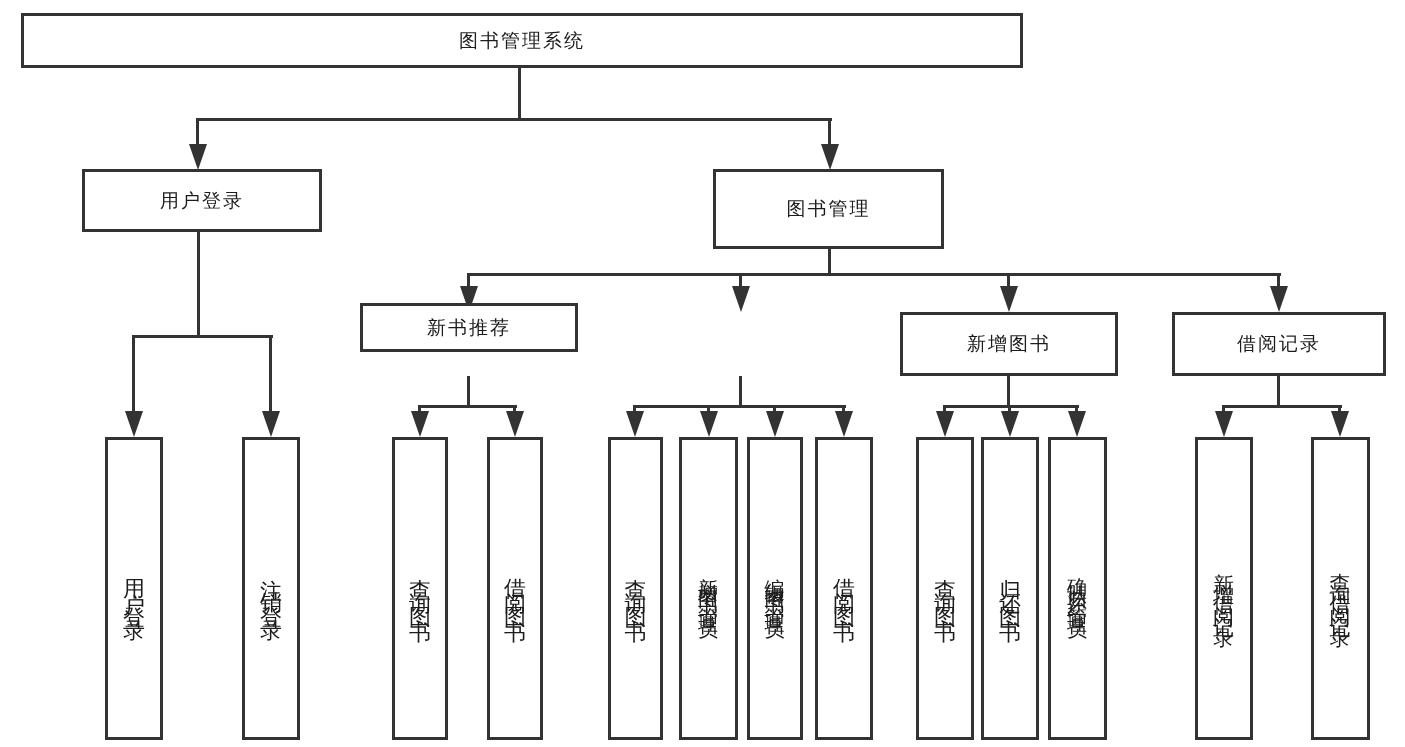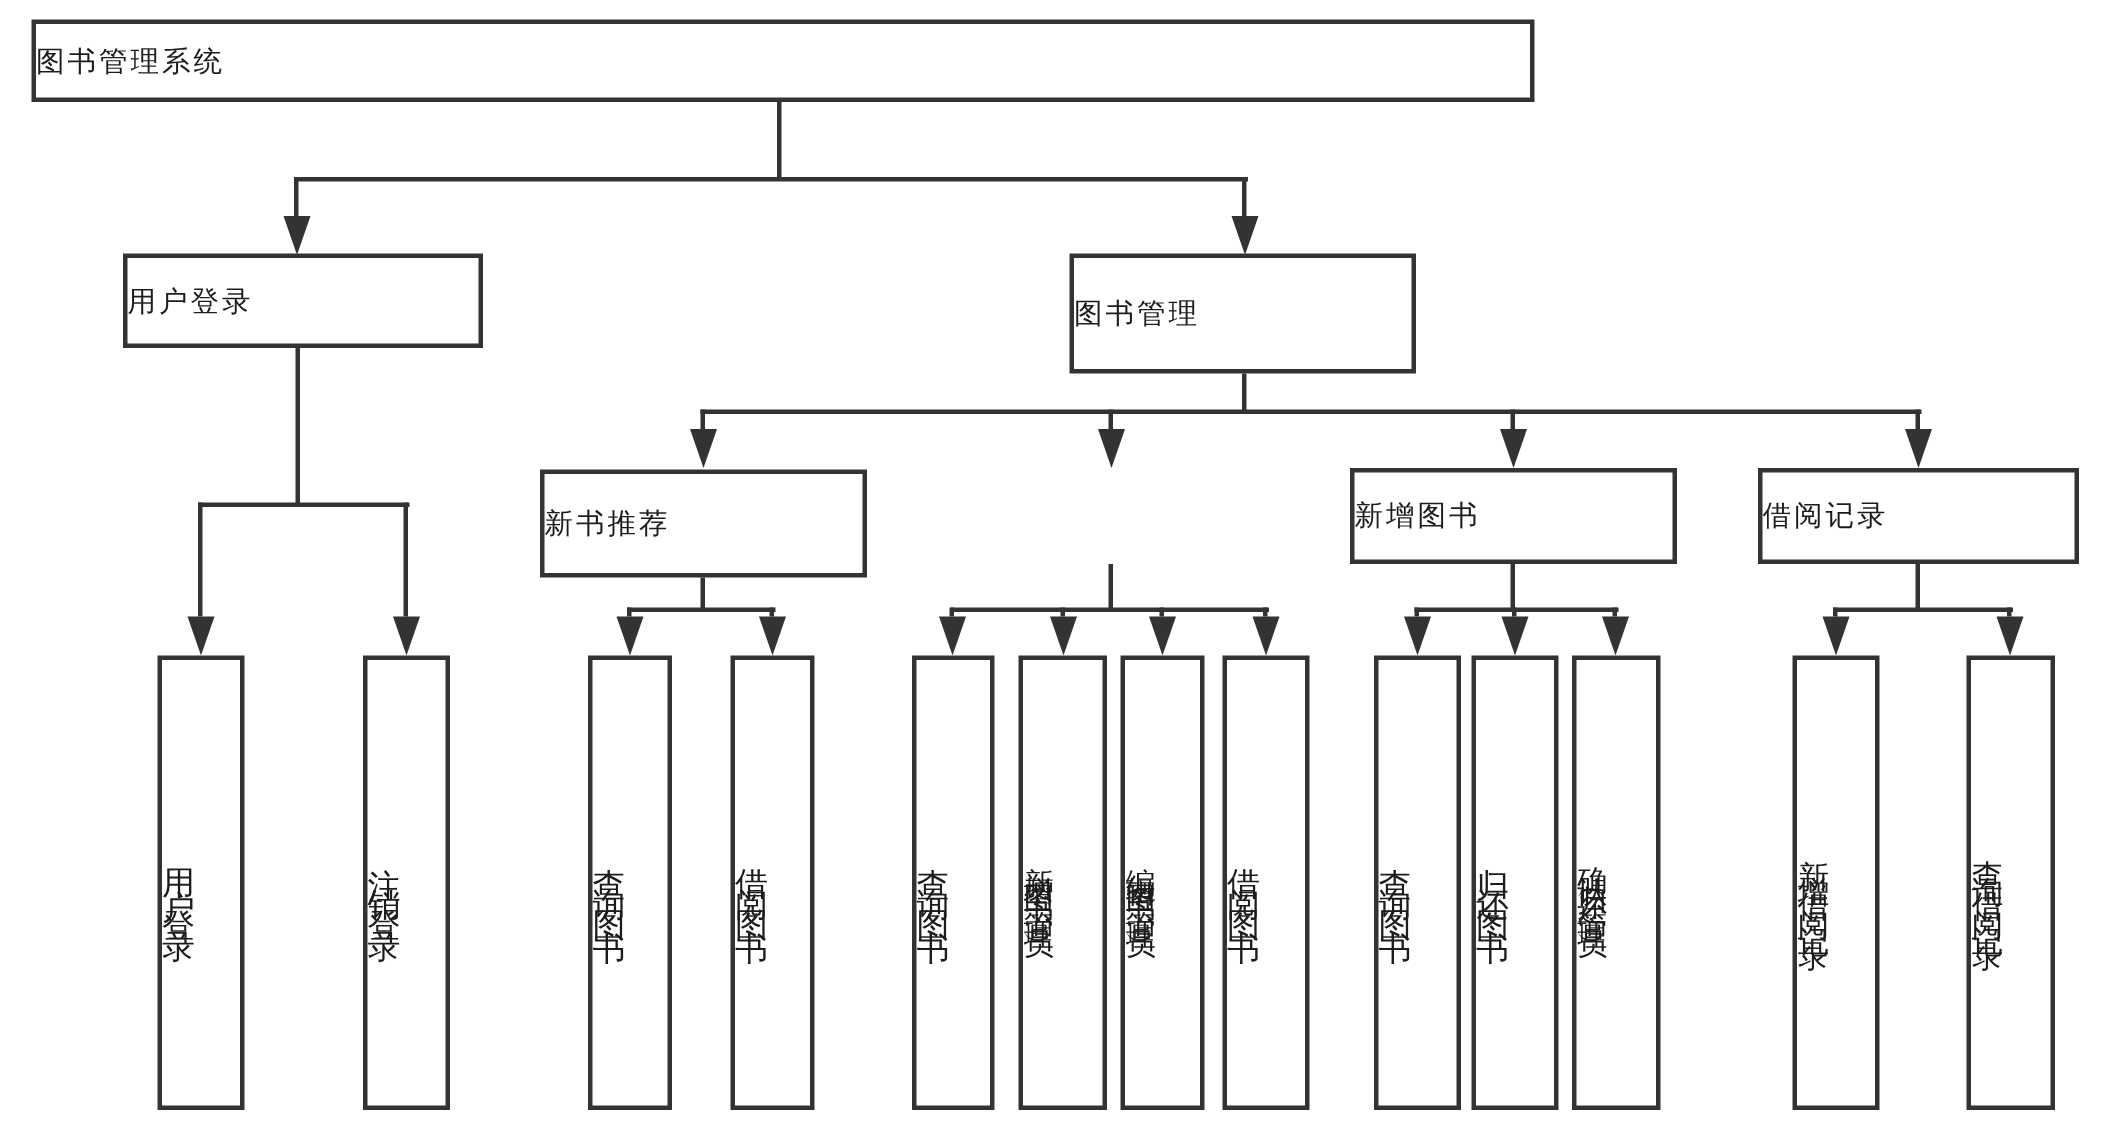--- a/index.html
+++ b/index.html
@@ -19,21 +19,21 @@
     color:var(--text);
   }
   
   .box{
     position:absolute;
     box-sizing:border-box;
     border:3px solid var(--border);
     background:#fff;
     display:flex;
     align-items:center;
-    justify-content:flex-start;
+    justify-content:center;
   }
   .box-h{
     font-size:19px;
     letter-spacing:2px;
     white-space:nowrap;
   }
   .box-v .label{
     writing-mode:vertical-rl;
     text-orientation:mixed;
     font-size:22px;
@@ -124,21 +124,21 @@
     <span class="label">图书管理系统</span>
   </div>
 
   <div class="box box-h" style="left:82px;top:169px;width:240px;height:63px">
     <span class="label">用户登录</span>
   </div>
   <div class="box box-h" style="left:713px;top:169px;width:231px;height:80px">
     <span class="label">图书管理</span>
   </div>
 
-  <div class="box box-h" style="left:360px;top:313px;width:218px;height:72px">
+  <div class="box box-h" style="left:360px;top:303px;width:218px;height:49px">
     <span class="label">新书推荐</span>
   </div>
   <div class="box box-h" style="left:900px;top:312px;width:218px;height:64px">
     <span class="label">新增图书</span>
   </div>
   <div class="box box-h" style="left:1172px;top:312px;width:214px;height:64px">
     <span class="label">借阅记录</span>
   </div>
 
   <div class="box box-v" style="left:105px;top:437px;width:58px;height:303px">

